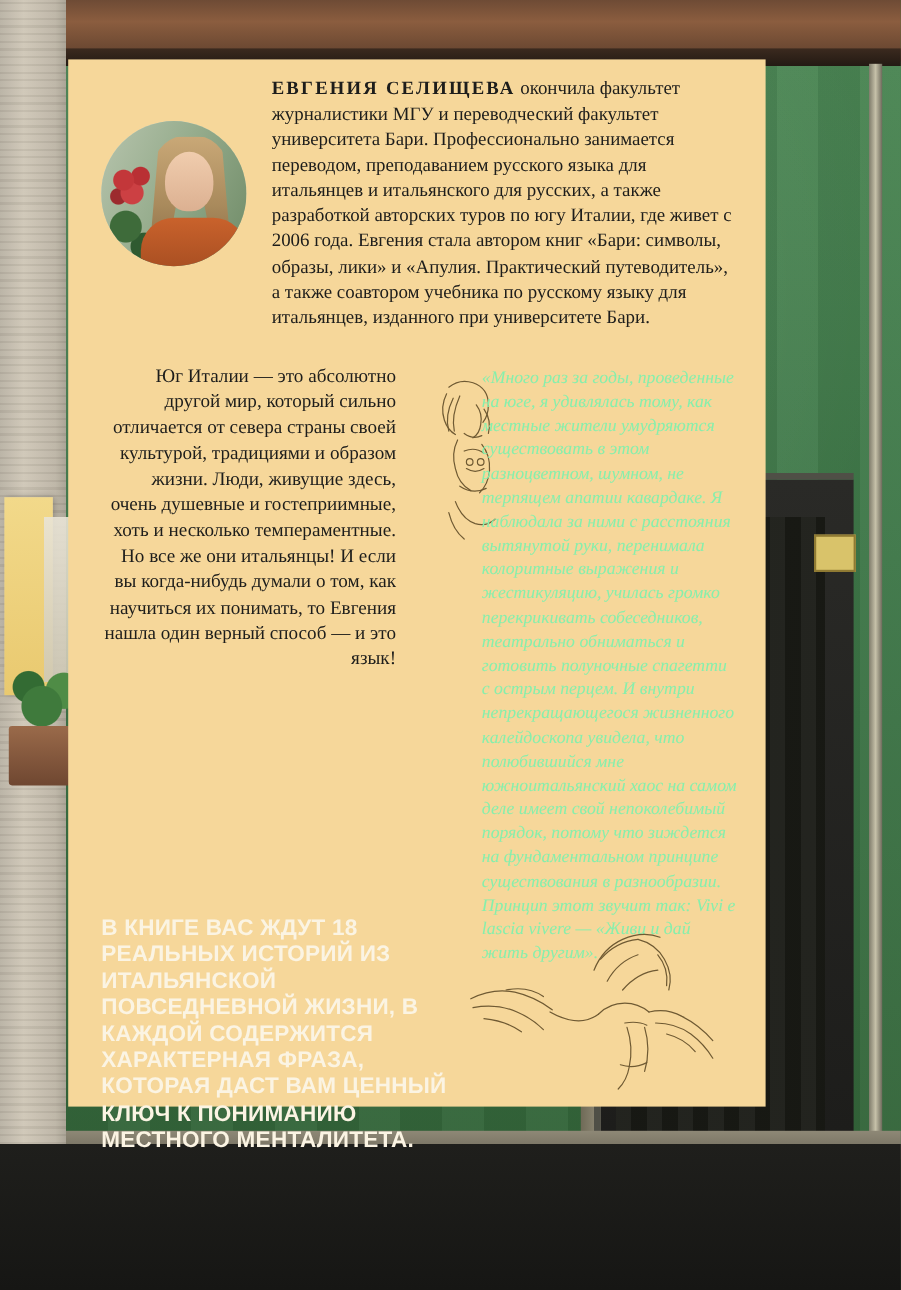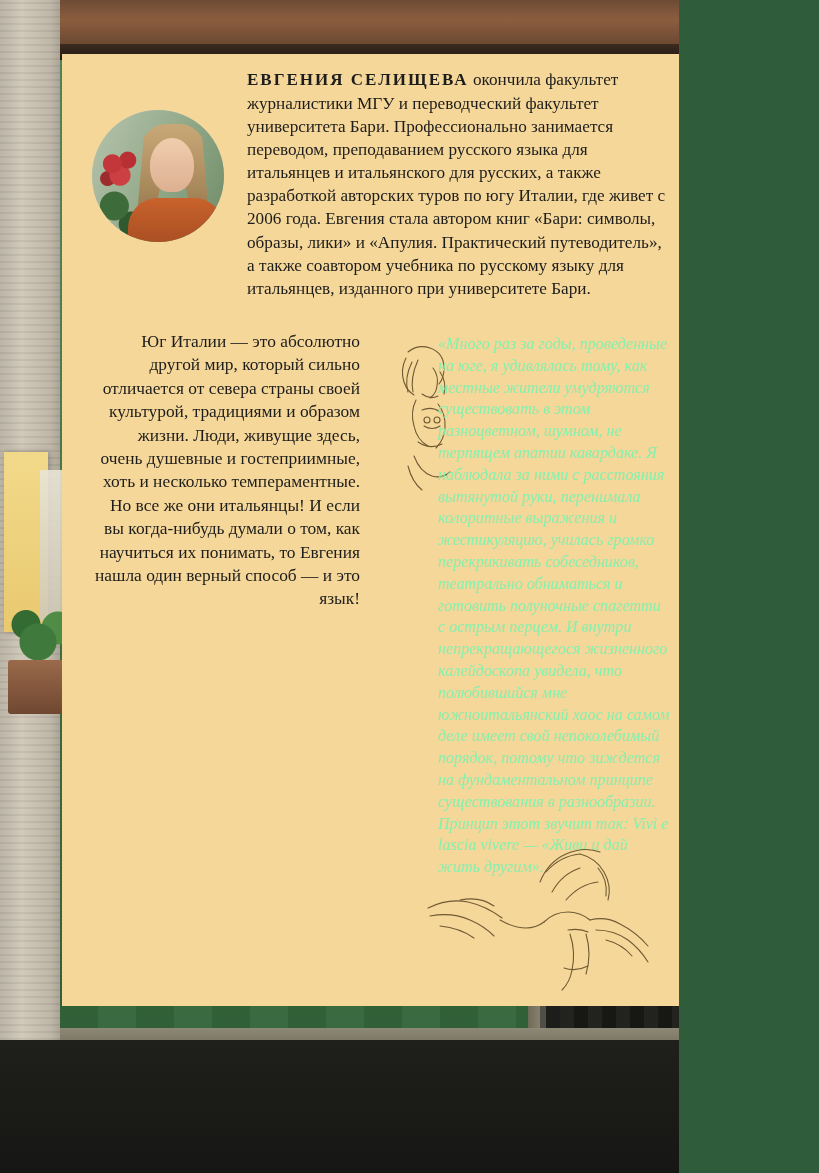--- a/index.html
+++ b/index.html
@@ -9,21 +9,21 @@
   body {
     width: 819px;
     height: 1173px;
     font-family: "Liberation Serif", serif;
     background: #2f5c3a;
     overflow: hidden;
   }
 
   .page {
     position: relative;
-    width: 679px;
+    width: 819px;
     height: 1173px;
     overflow: hidden;
   }
 
   
   .bg {
     position: absolute;
     inset: 0;
     background: linear-gradient(180deg, #3f7a4a 0%, #3a7245 40%, #35683f 70%, #2d5836 100%);
   }
@@ -343,20 +343,21 @@
       <path d="M40 104 q12 8 24 2"></path>
       <path d="M36 118 q6 16 18 20 q10 3 18 -4"></path>
       <path d="M30 128 q4 16 14 24"></path>
       <circle cx="49" cy="82" r="3"></circle>
       <circle cx="59" cy="82" r="3"></circle>
     </g>
   </svg>
 
   <div class="col-right">«Много раз за годы, проведенные на юге, я удивлялась тому, как местные жители умудряются существовать в этом разноцветном, шумном, не терпящем апатии кавардаке. Я наблюдала за ними с расстояния вытянутой руки, перенимала колоритные выражения и жестикуляцию, училась громко перекрикивать собеседников, театрально обниматься и готовить полуночные спагетти с острым перцем. И внутри непрекращающегося жизненного калейдоскопа увидела, что полюбившийся мне южноитальянский хаос на самом деле имеет свой непоколебимый порядок, потому что зиждется на фундаментальном принципе существования в разнообразии. Принцип этот звучит так: Vivi e lascia vivere — «Живи и дай жить другим».</div>
 
+  <div class="highlight">В КНИГЕ ВАС ЖДУТ 18 РЕАЛЬНЫХ ИСТОРИЙ ИЗ ИТАЛЬЯНСКОЙ ПОВСЕДНЕВНОЙ ЖИЗНИ, В КАЖДОЙ СОДЕРЖИТСЯ ХАРАКТЕРНАЯ ФРАЗА, КОТОРАЯ ДАСТ ВАМ ЦЕННЫЙ КЛЮЧ К ПОНИМАНИЮ МЕСТНОГО МЕНТАЛИТЕТА.</div>
 
   <svg class="art-hands" viewBox="0 0 250 160">
     <g fill="none" stroke="#6f5a33" stroke-width="1.1" stroke-linecap="round">
       <path d="M8 70 q20 -10 40 -6 q18 4 34 16"></path>
       <path d="M10 78 q22 -4 40 4 q14 6 24 16"></path>
       <path d="M20 88 q20 2 34 12"></path>
       <path d="M40 62 q20 -4 34 6"></path>
       <path d="M80 82 q14 8 26 8 q10 0 18 -6"></path>
       <path d="M124 84 q10 -10 24 -10 q12 0 22 8"></path>
       <path d="M170 82 q16 -4 30 4 q16 8 28 22"></path>

